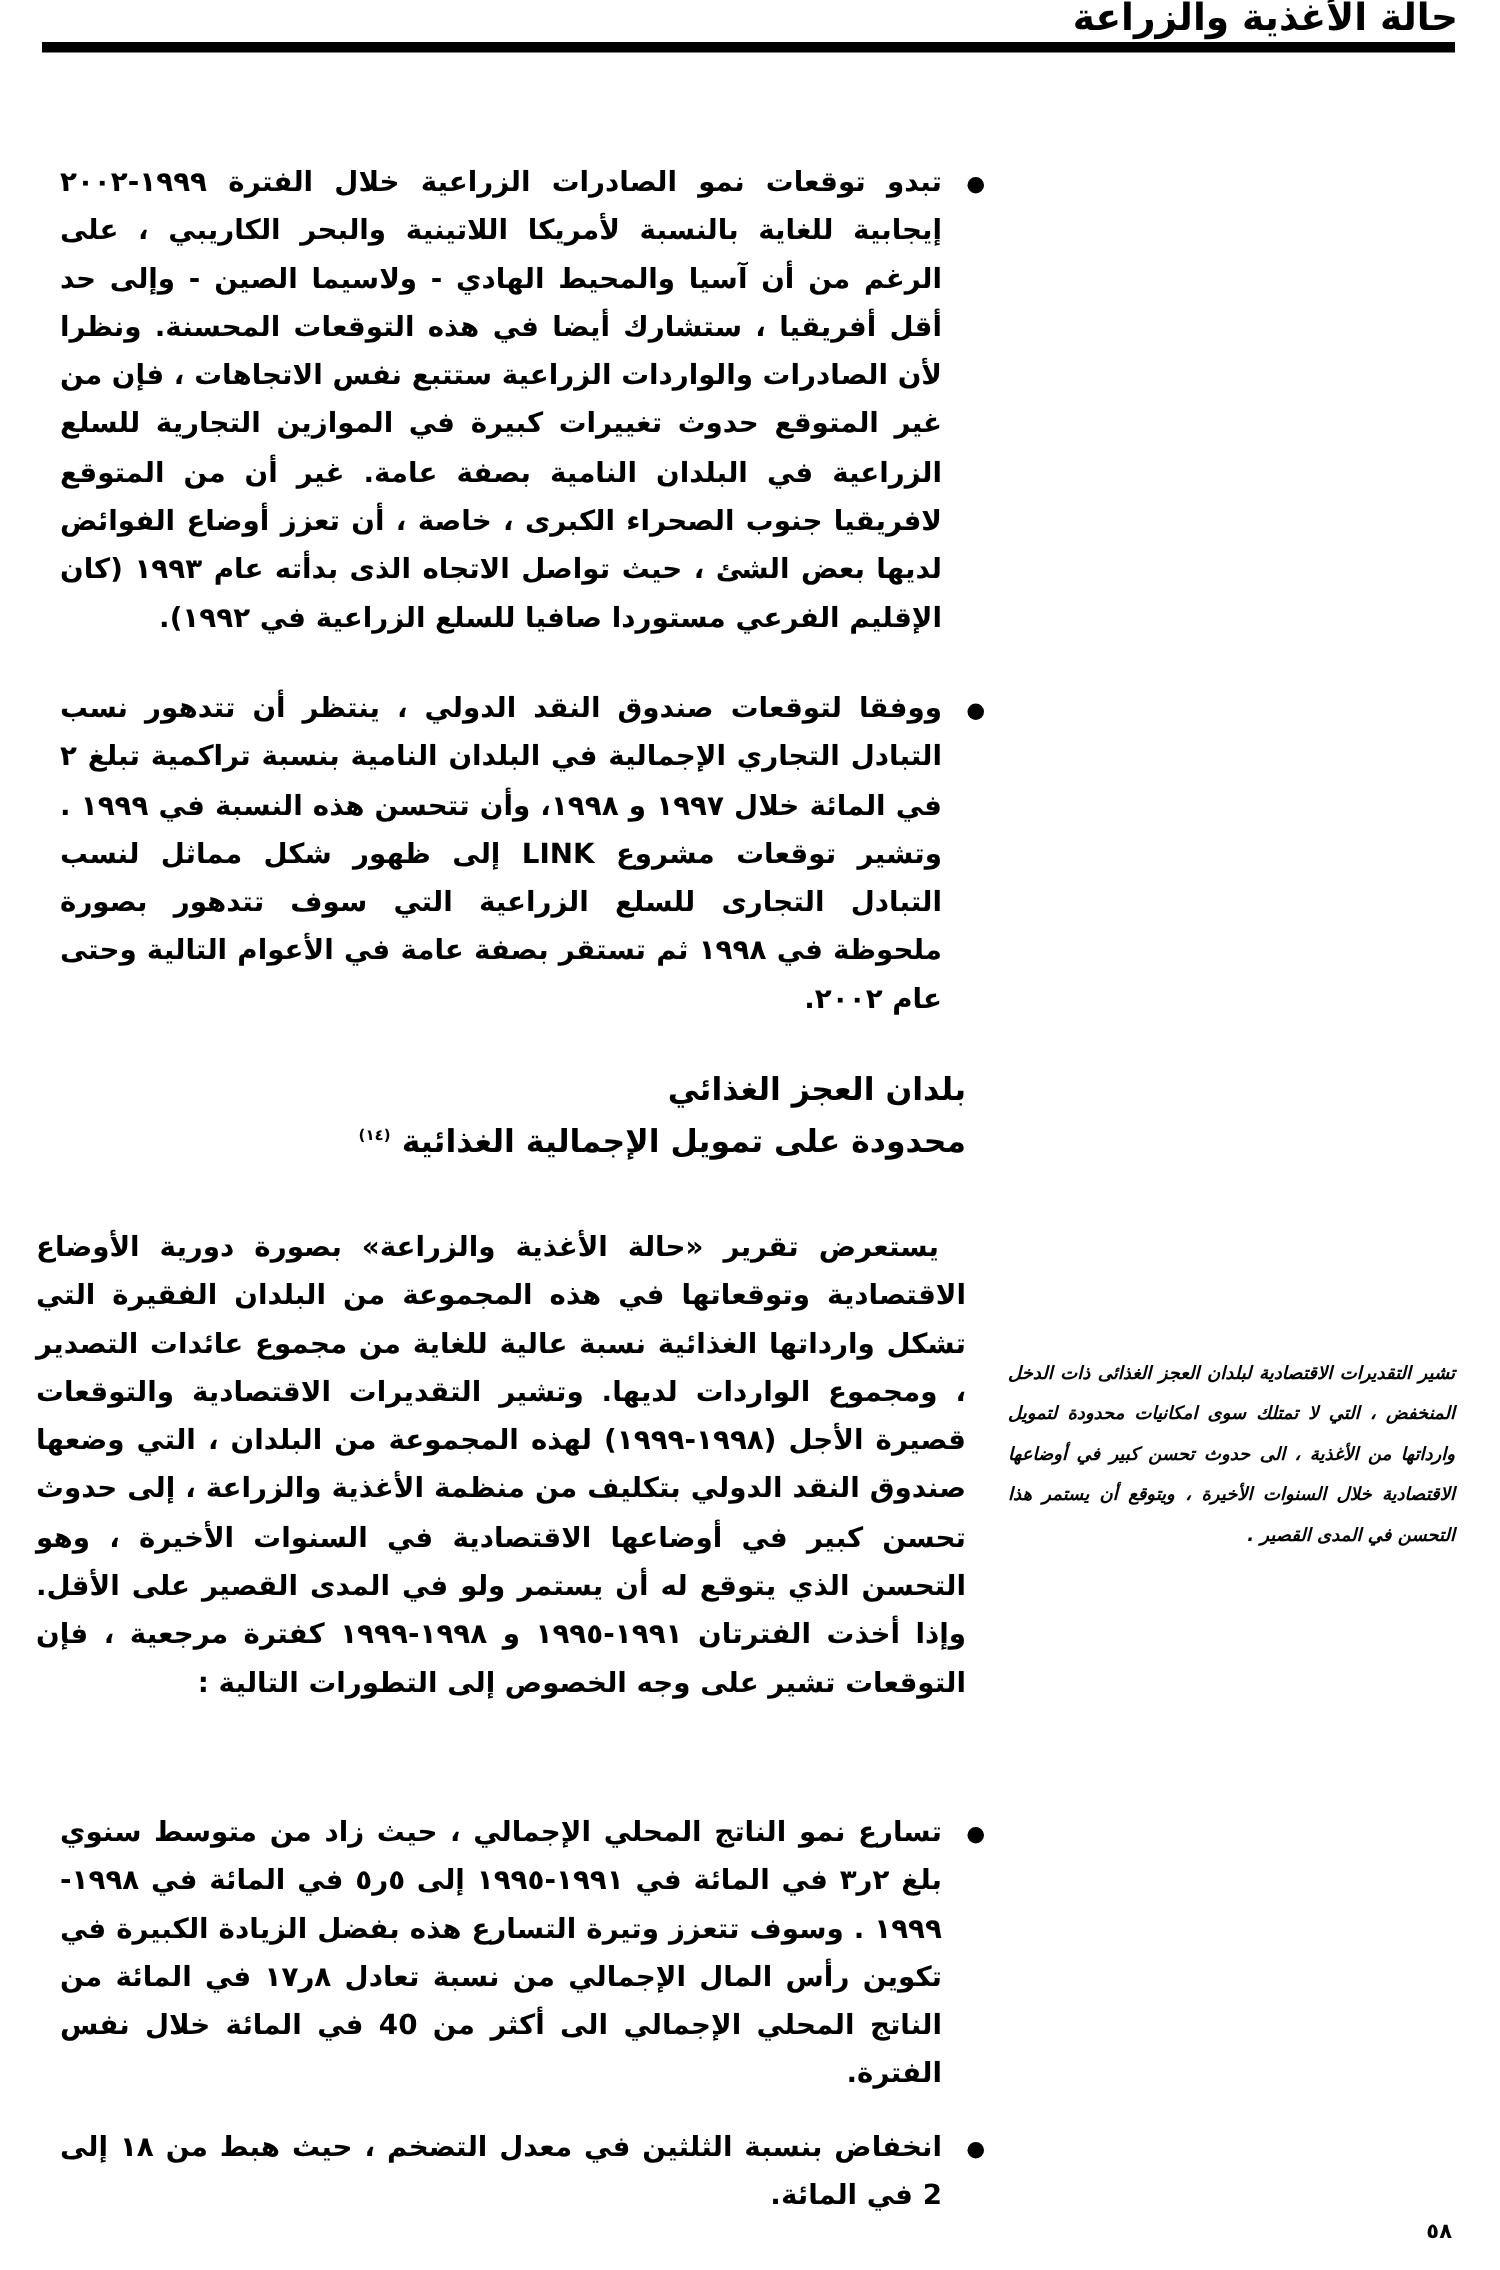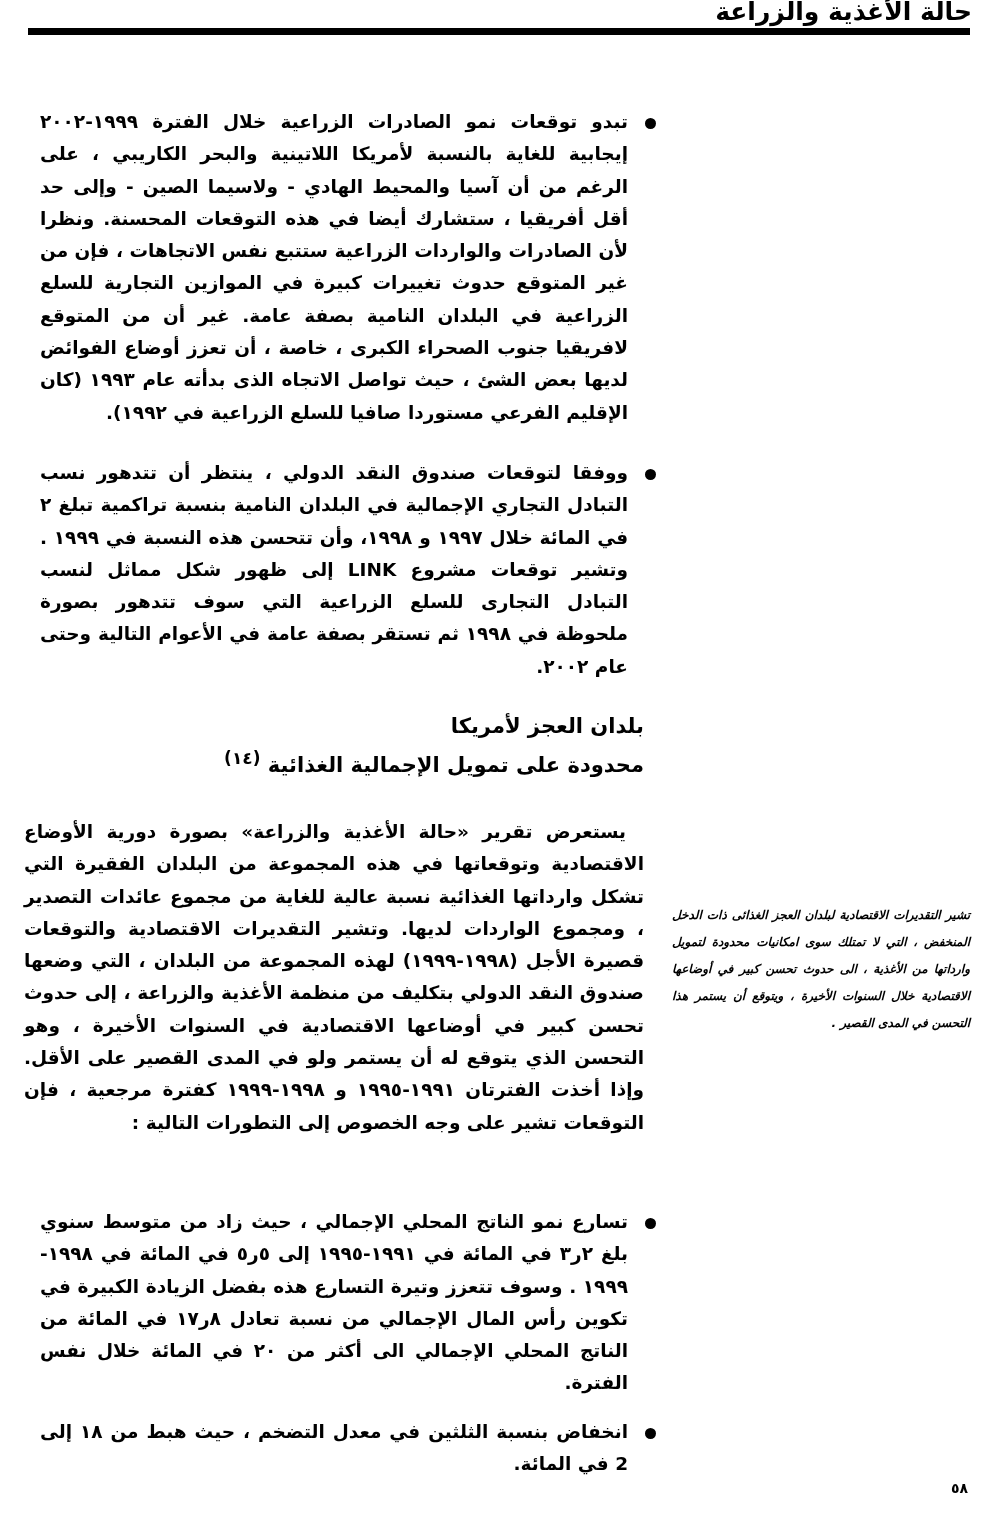--- a/index.html
+++ b/index.html
@@ -25,21 +25,21 @@
     position: absolute; right: -28px; top: 12px; width: 11px; height: 11px;
     border-radius: 50%; background: #000;
   }
   .bullet p { margin: 0; text-align: justify; text-align-last: right; }
   #block1 { top: 90px; }
   #block2 { top: 441px; }
   .heading {
     position: absolute; left: 24px; width: 620px; top: 710px;
     direction: rtl; text-align: right; font-size: 21px; line-height: 32px; font-weight: 900;
   }
-  .heading sup { font-size: 17px; }
+  .heading sup { font-size: 10px; }
   .para {
     position: absolute; left: 24px; width: 620px; top: 816px; direction: rtl;
     font-size: 18.5px; line-height: 32.3px; font-weight: bold; margin: 0;
     text-align: justify; text-align-last: right; text-indent: 18px;
   }
   #block3 { top: 1190px; }
   #block4 { top: 1400px; }
   .sidenote {
     position: absolute; left: 672px; width: 298px; top: 902px; direction: rtl;
     font-size: 12px; line-height: 27px; font-weight: 900; font-style: italic;
@@ -63,30 +63,30 @@
 </div>
 
 <div class="main" id="block2">
   <div class="bullet">
     <span class="dot"></span>
     <p>ووفقا لتوقعات صندوق النقد الدولي ، ينتظر أن تتدهور نسب التبادل التجاري الإجمالية في البلدان النامية بنسبة تراكمية تبلغ ٢ في المائة خلال ١٩٩٧ و ١٩٩٨، وأن تتحسن هذه النسبة في ١٩٩٩ . وتشير توقعات مشروع LINK إلى ظهور شكل مماثل لنسب التبادل التجارى للسلع الزراعية التي سوف تتدهور بصورة ملحوظة في ١٩٩٨ ثم تستقر بصفة عامة في الأعوام التالية وحتى عام ٢٠٠٢.</p>
   </div>
 </div>
 
 <div class="heading">
-  <div>بلدان العجز لأمريكا</div>
+  <div>بلدان العجز الغذائي</div>
   <div><span>محدودة على تمويل الإجمالية الغذائية</span> <sup>(١٤)</sup></div>
 </div>
 
 <p class="para">يستعرض تقرير «حالة الأغذية والزراعة» بصورة دورية الأوضاع الاقتصادية وتوقعاتها في هذه المجموعة من البلدان الفقيرة التي تشكل وارداتها الغذائية نسبة عالية للغاية من مجموع عائدات التصدير ، ومجموع الواردات لديها. وتشير التقديرات الاقتصادية والتوقعات قصيرة الأجل (١٩٩٨-١٩٩٩) لهذه المجموعة من البلدان ، التي وضعها صندوق النقد الدولي بتكليف من منظمة الأغذية والزراعة ، إلى حدوث تحسن كبير في أوضاعها الاقتصادية في السنوات الأخيرة ، وهو التحسن الذي يتوقع له أن يستمر ولو في المدى القصير على الأقل. وإذا أخذت الفترتان ١٩٩١-١٩٩٥ و ١٩٩٨-١٩٩٩ كفترة مرجعية ، فإن التوقعات تشير على وجه الخصوص إلى التطورات التالية :</p>
 
 <div class="main" id="block3">
   <div class="bullet">
     <span class="dot"></span>
-    <p>تسارع نمو الناتج المحلي الإجمالي ، حيث زاد من متوسط سنوي بلغ ٢ر٣ في المائة في ١٩٩١-١٩٩٥ إلى ٥ر٥ في المائة في ١٩٩٨- ١٩٩٩ . وسوف تتعزز وتيرة التسارع هذه بفضل الزيادة الكبيرة في تكوين رأس المال الإجمالي من نسبة تعادل ٨ر١٧ في المائة من الناتج المحلي الإجمالي الى أكثر من ٢٠ في المائة خلال نفس الفترة.</p>
+    <p>تسارع نمو الناتج المحلي الإجمالي ، حيث زاد من متوسط سنوي بلغ ٢ر٣ في المائة في ١٩٩١-١٩٩٥ إلى ٥ر٥ في المائة في ١٩٩٨- ١٩٩٩ . وسوف تتعزز وتيرة التسارع هذه بفضل الزيادة الكبيرة في تكوين رأس المال الإجمالي من نسبة تعادل ٨ر١٧ في المائة من الناتج المحلي الإجمالي الى أكثر من 40 في المائة خلال نفس الفترة.</p>
   </div>
 </div>
 
 <div class="main" id="block4">
   <div class="bullet">
     <span class="dot"></span>
     <p>انخفاض بنسبة الثلثين في معدل التضخم ، حيث هبط من ١٨ إلى 2 في المائة.</p>
   </div>
 </div>
 

